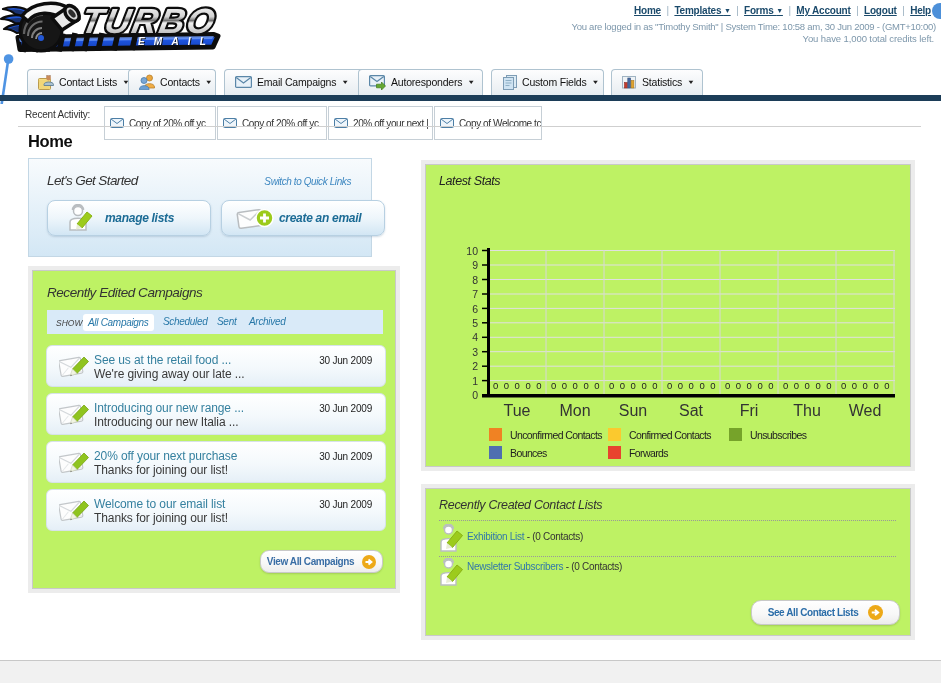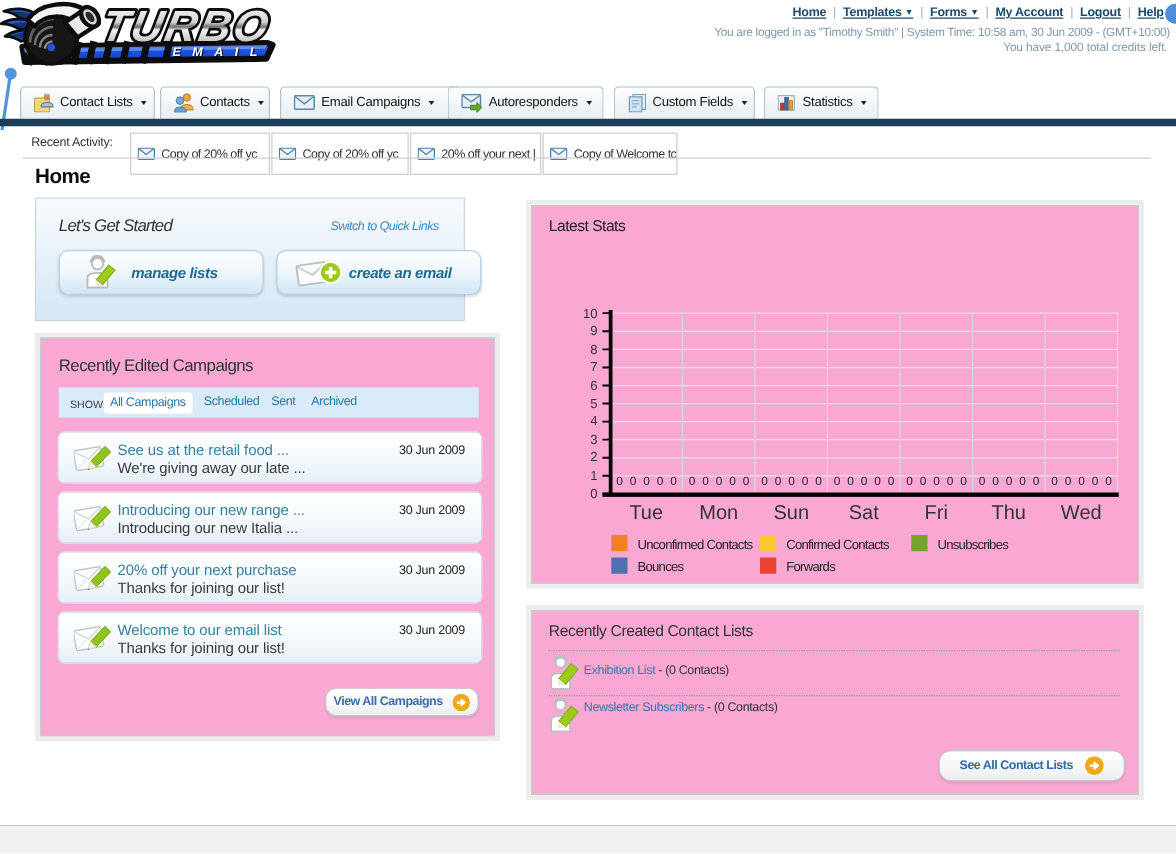--- a/index.html
+++ b/index.html
@@ -34,21 +34,21 @@
 .homeh { position:absolute; top:132px; left:28px; font-size:16.5px; font-weight:bold; letter-spacing:-0.4px; color:#0d0d0d; }
 
 
 .panelA { position:absolute; left:28px; top:158px; width:344px; height:99px; border:1px solid #c3d7e5; background:linear-gradient(#f8fbfd,#d3e7f5);font-style:italic; }
 .panelA .title { position:absolute; left:18px; top:14px; font-size:13.5px; letter-spacing:-0.6px; color:#333; }
 .switchq { position:absolute; right:20px; top:17px; font-size:10px; letter-spacing:-0.4px; color:#3d87c0; }
 .bigbtn { position:absolute; top:41px; height:36px; border:1px solid #b7d0e2; border-radius:8px; background:linear-gradient(#ffffff,#eef6fb 50%,#d2e6f4); box-shadow:0 1px 2px rgba(120,150,175,.35); display:flex; align-items:center; }
 .bigbtn .t { font-weight:bold; font-size:12px; letter-spacing:-0.3px; color:#1b6b95; }
 
 
-.frame { position:absolute; background:#f9a8d4; border:1px solid #c9c9c9; box-shadow:0 0 0 4px #ececec; }
+.frame { position:absolute; background:#bef264; border:1px solid #c9c9c9; box-shadow:0 0 0 4px #ececec;font-style:italic; }
 
 
 .pbtitle { position:absolute; left:14px; top:14px; font-size:13.5px; letter-spacing:-0.45px; color:#333; }
 .filterbar { position:absolute; left:14px; top:39px; width:336px; height:24px; background:#d9eaf8; font-size:10px; letter-spacing:-0.3px; }
 .filterbar .show { position:absolute; left:9px; top:8px; color:#444; font-size:8.5px; letter-spacing:0; }
 .filterbar .sel { position:absolute; left:36px; top:3.5px; height:17px; line-height:17px; background:#fff; border-radius:3px; padding:0 5px; color:#2878a8; }
 .filterbar a { position:absolute; top:6px; color:#2878a8; text-decoration:none; }
 .card { position:absolute; left:14px; width:340px; height:42px; border:1px solid #d7e2ea; border-radius:6px; background:linear-gradient(#ffffff,#f4f9fc 55%,#e5eff7); }
 .card .ti { position:absolute; left:47px; top:7px; font-size:12px; letter-spacing:-0.1px; color:#35809f; white-space:nowrap; }
 .card .su { position:absolute; left:47px; top:21px; font-size:12px; letter-spacing:-0.1px; color:#3a3a3a; white-space:nowrap; }
@@ -143,21 +143,21 @@
     </g>
     <circle cx="41" cy="38" r="3" fill="#2257d6"></circle>
 
     <path d="M22 16 C32 2 56 0 68 8 L61 19 C52 11 36 11 28 21 Z" fill="#f4f4f4" stroke="#0d0d0d" stroke-width="3.5"></path>
     <path d="M52 18 L68 7 L79 19 L62 30 Z" fill="#e9e9e9" stroke="#0d0d0d" stroke-width="3.5" stroke-linejoin="round"></path>
     <ellipse cx="72" cy="13.5" rx="6" ry="8.8" fill="#d6d6d6" stroke="#0d0d0d" stroke-width="3.5" transform="rotate(-38 72 13.5)"></ellipse>
     <ellipse cx="72" cy="13.5" rx="2.6" ry="4.8" fill="#2c2c2c" transform="rotate(-38 72 13.5)"></ellipse>
   </svg>
 
   <div class="tabs">
-    <div class="tab" style="left:16px;width:108px;align-items:center;">
+    <div class="tab" style="left:27px;width:108px;align-items:center;">
       <svg width="16" height="15" viewBox="0 0 16 15">
           <rect x=".5" y="3.5" width="12" height="11" rx="1" fill="#f5dd85" stroke="#b99b4e"></rect>
           <path d="M.5 6 L12.5 6" stroke="#e9cd6a"></path>
           <rect x="1.5" y="5" width="10" height="9" fill="#f0d678"></rect>
           <circle cx="10.5" cy="3" r="2.4" fill="#c98b5a"></circle>
           <path d="M8.1 2.6 a2.4 2.4 0 0 1 4.8 0 L12.9 1.8 a2.4 2.4 0 0 0 -4.8 0 Z" fill="#8a5a36"></path>
           <path d="M6 9.5 C6 6.2 15.5 6.2 15.5 9.5 L15.5 10.5 L6 10.5 Z" fill="#a9c1cf" stroke="#5f7f95" stroke-width=".9"></path>
         </svg>
       Contact Lists <span class="car">▼</span>
     </div>

